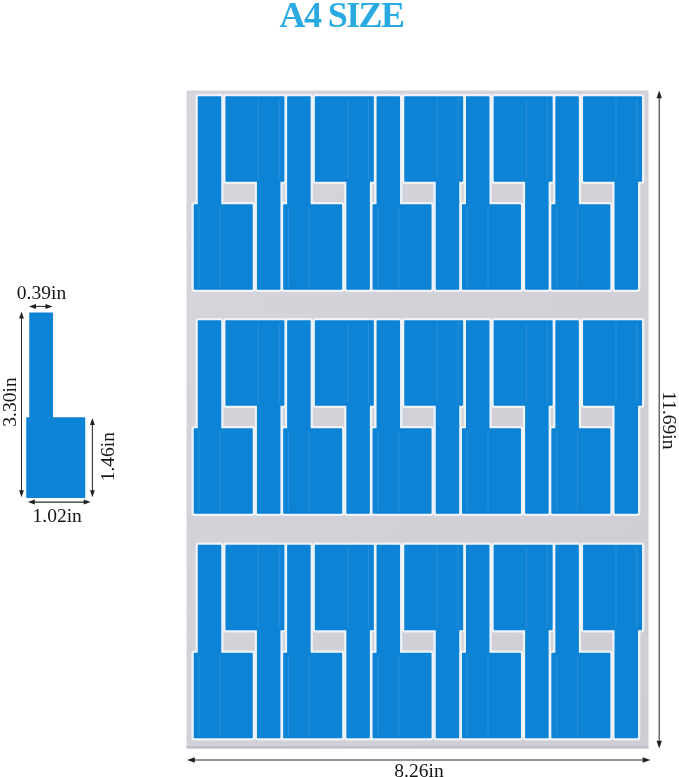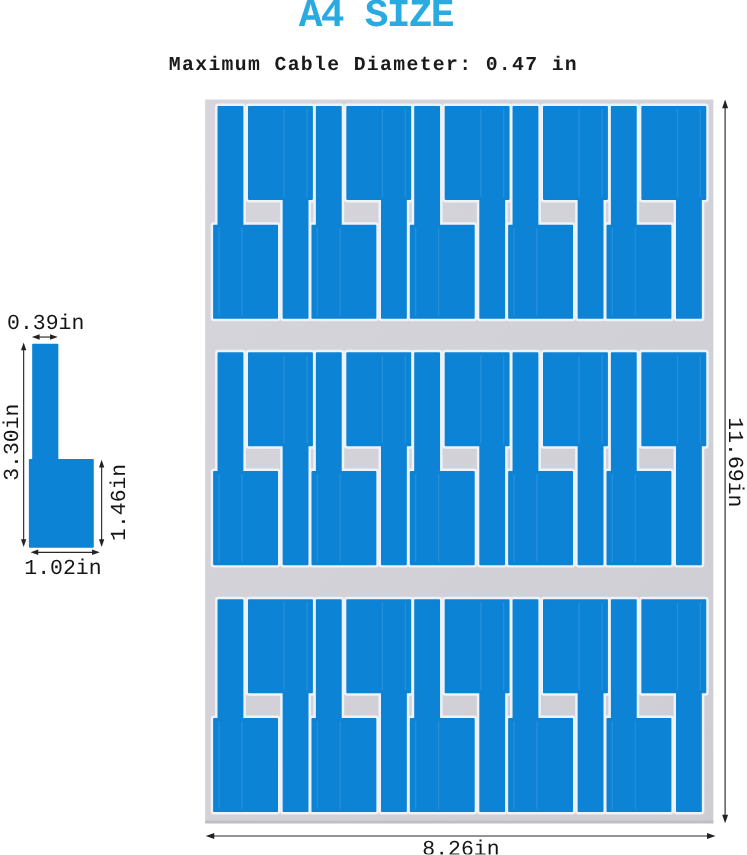--- a/index.html
+++ b/index.html
@@ -1,29 +1,28 @@
 <!DOCTYPE html>
 <html><head>
 <meta charset="utf-8">
 <style>
 html,body{margin:0;padding:0;background:#ffffff;}
-#page{position:relative;width:679px;height:777px;overflow:hidden;background:#ffffff;font-family:Liberation Mono, monospace;}
+#page{position:relative;width:679px;height:777px;overflow:hidden;background:#ffffff;font-family:Liberation Serif, serif;}
 .lb{fill:#0d83d6;stroke:#0d83d6;stroke-width:1.5;stroke-linejoin:round;}
 .hl{fill:#eef3fa;stroke:#eef3fa;stroke-width:6;stroke-linejoin:round;}
 .dim{stroke:#2a2a2a;stroke-width:1.05;fill:none;}
 .ah{fill:#222222;stroke:none;}
 .dimtxt{font-size:19.5px;fill:#151515;-webkit-font-smoothing:antialiased;}
 </style>
 </head>
 <body>
 <div id="page">
 
 <div style="position:absolute;left:2px;top:-6px;width:679px;text-align:center;font-size:36px;font-weight:bold;color:#29abe2;letter-spacing:-1.6px;">A4 SIZE</div>
 
-<div style="position:absolute;left:0;top:50px;width:679px;text-align:center;font-size:18px;font-weight:bold;color:#1a1a1a;letter-spacing:1.2px;">Maximum Cable Diameter: 0.47 in</div>
 <svg width="679" height="777" viewBox="0 0 679 777" style="position:absolute;left:0;top:0;">
 <defs>
 <linearGradient id="sheetg" x1="0" y1="0" x2="1" y2="1">
 <stop offset="0" stop-color="#d6d5dc"></stop>
 <stop offset="0.55" stop-color="#d2d1d8"></stop>
 <stop offset="1" stop-color="#cecdd4"></stop>
 </linearGradient>
 </defs>
 
 <g>

